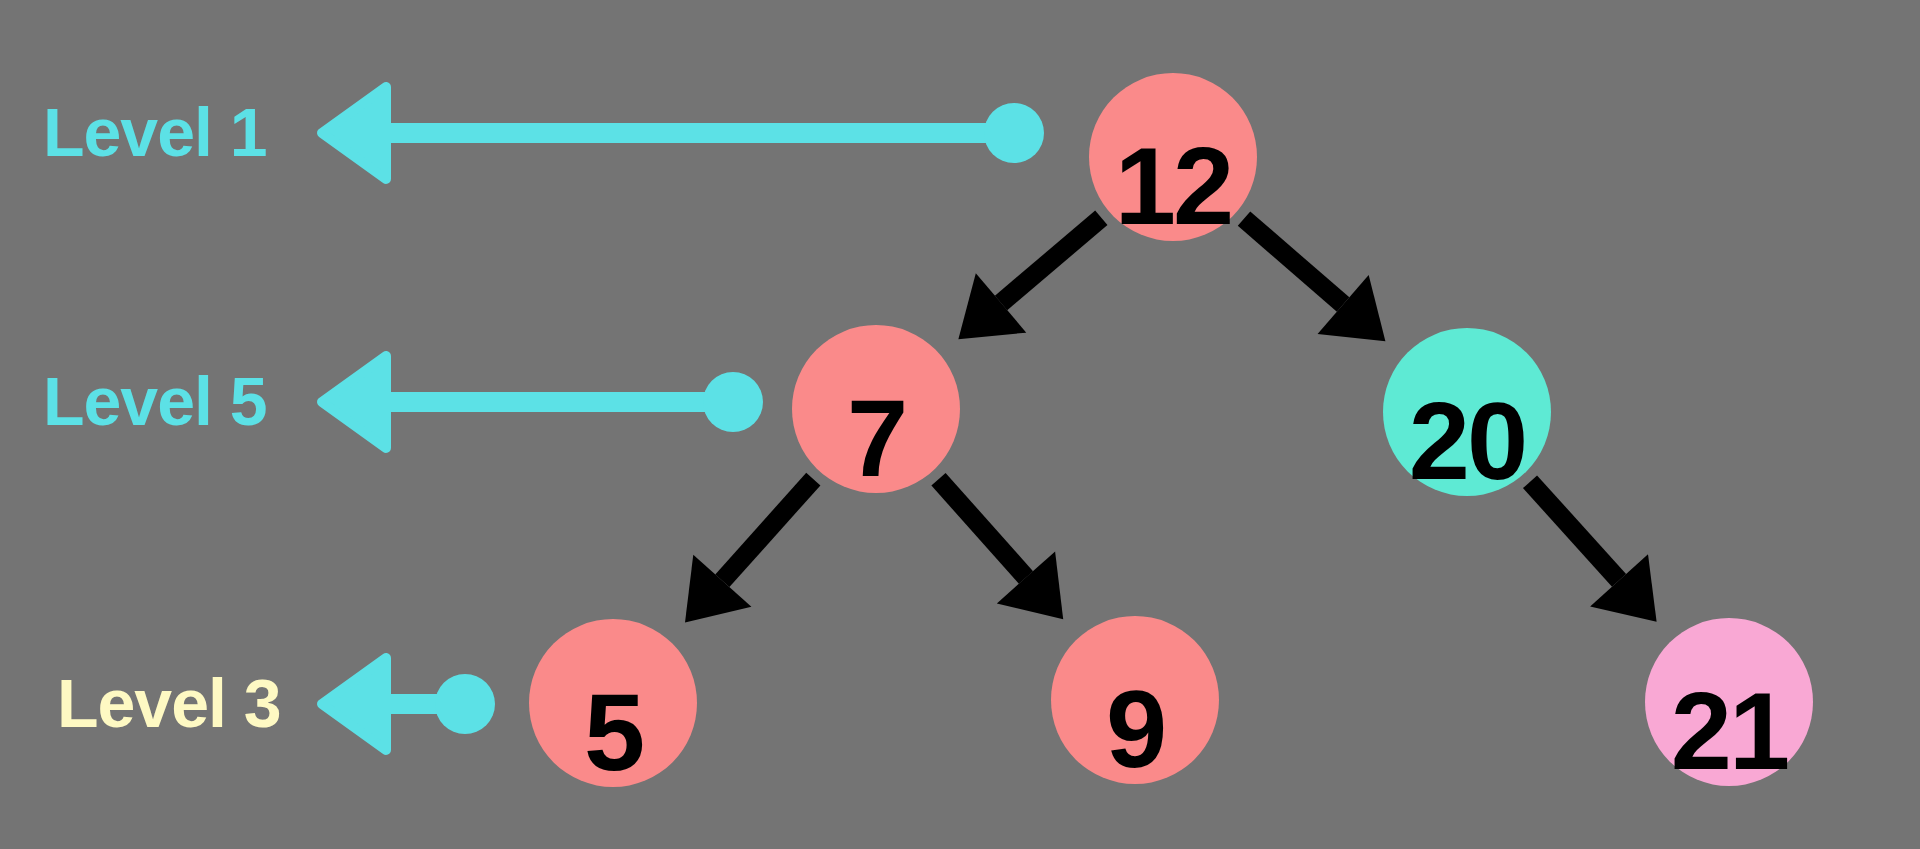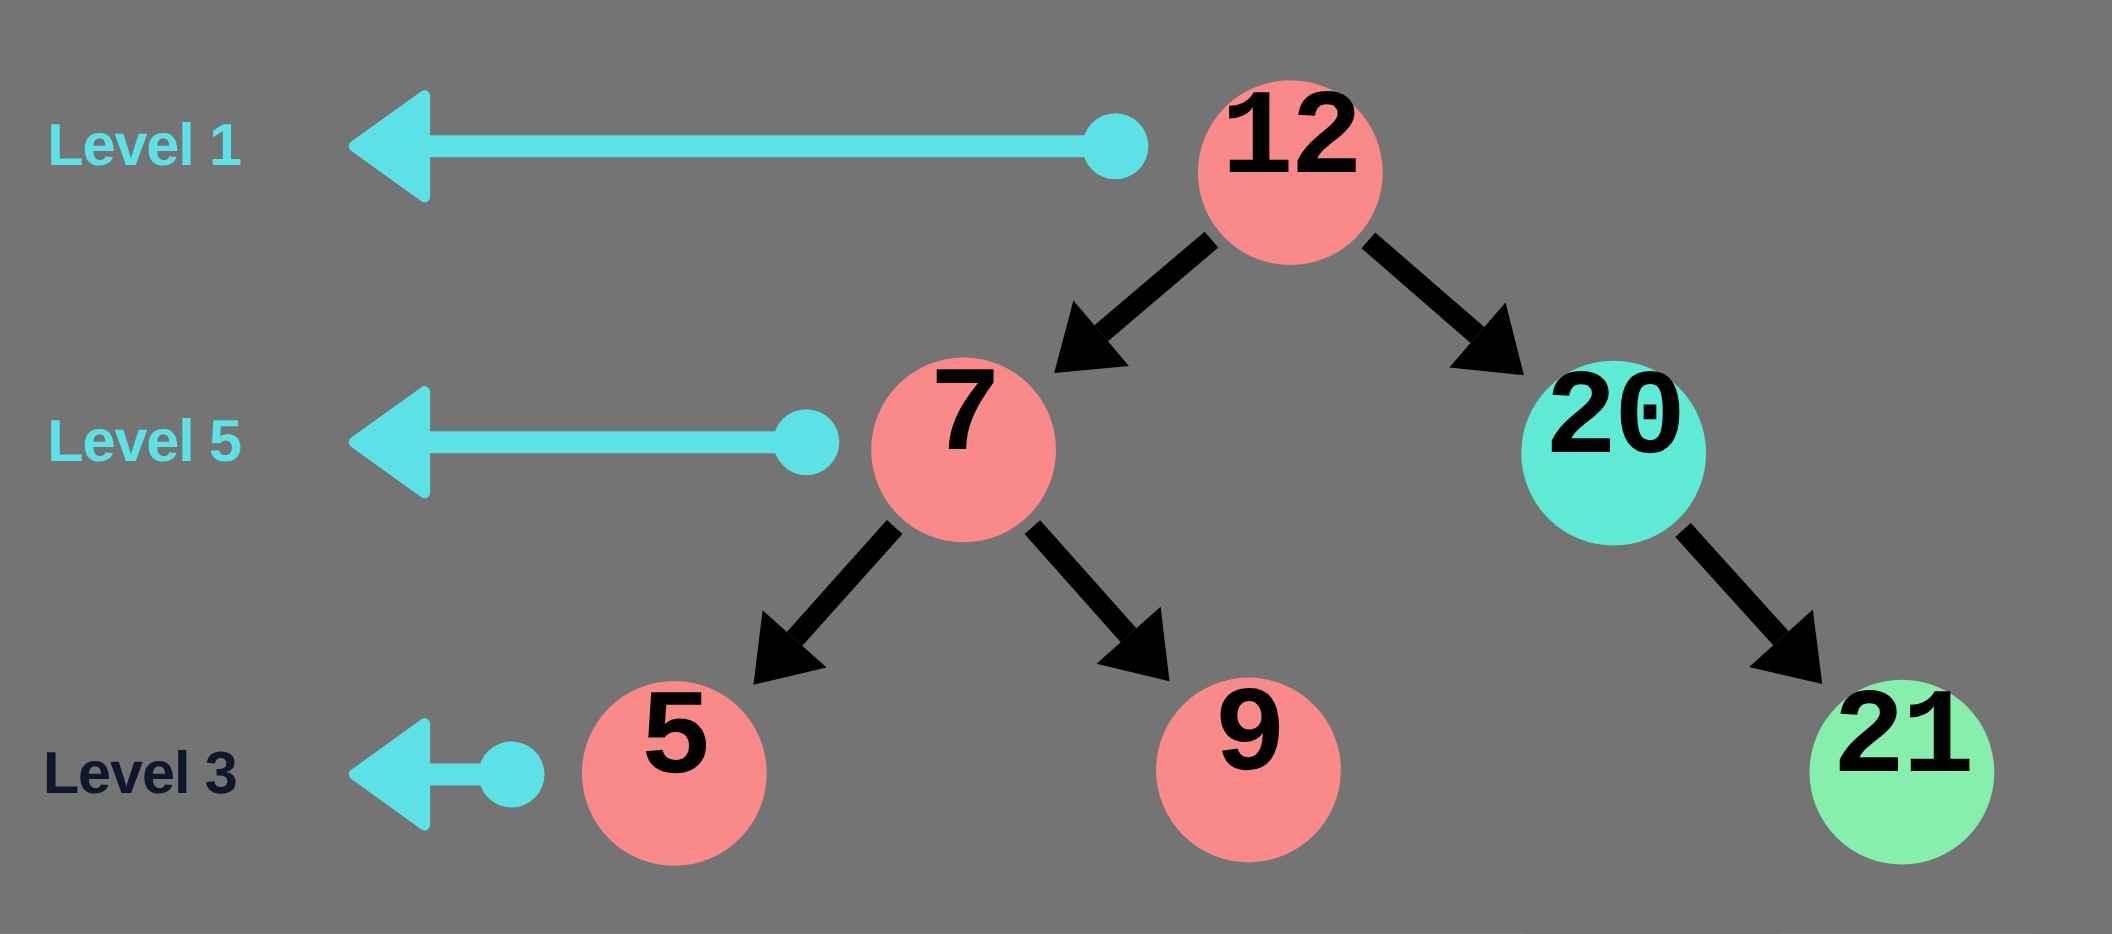--- a/index.html
+++ b/index.html
@@ -7,38 +7,37 @@
     position:relative;
     width:1920px;height:849px;
     overflow:hidden;
     font-family:"Liberation Sans", sans-serif;
   }
   .layer{position:absolute;left:0;top:0;width:100%;height:100%;}
   .level-label{
     position:absolute;
     transform:translateY(-52%);
     font-weight:bold;
-    font-size:54px;
+    font-size:68px;
     letter-spacing:-1px;
     white-space:nowrap;
     line-height:1;
     text-align:right;
   }
   .tree-node{
     position:absolute;
     width:168px;height:168px;
     border-radius:50%;
-    display:flex;align-items:flex-start;justify-content:center;
+    display:flex;align-items:flex-end;justify-content:center;
     font-weight:bold;
     font-size:110px;
     letter-spacing:-3px;
     line-height:1;
     transform:translate(-50%,-50%);
     user-select:none;
-    font-family:Liberation Mono, monospace;
   }
 </style>
 </head>
 <body>
 
 <div class="canvas" id="canvas" style="background: rgb(116, 116, 116); width: 1920px; height: 849px;">
 
   <svg class="layer" id="arrow-layer" xmlns="http://www.w3.org/2000/svg" viewBox="0 0 1920 849">
       <g>
         <line x1="1101.3241412749576" y1="217.815880130339" x2="1001.0514982011377" y2="302.8956984960043" stroke="#000000" stroke-width="19"></line>
@@ -86,22 +85,22 @@
       </div>
       <div class="tree-node" style="left: 1467px; top: 412px; width: 168px; height: 168px; background: #5eead4; color: rgb(0, 0, 0);">
         <span>20</span>
       </div>
       <div class="tree-node" style="left: 613px; top: 703px; width: 168px; height: 168px; background: rgb(250, 138, 138); color: rgb(0, 0, 0);">
         <span>5</span>
       </div>
       <div class="tree-node" style="left: 1135px; top: 700px; width: 168px; height: 168px; background: rgb(250, 138, 138); color: rgb(0, 0, 0);">
         <span>9</span>
       </div>
-      <div class="tree-node" style="left: 1729px; top: 702px; width: 168px; height: 168px; background: #86efac; color: rgb(0, 0, 0);">
+      <div class="tree-node" style="left: 1729px; top: 702px; width: 168px; height: 168px; background: #f9a8d4; color: rgb(0, 0, 0);">
         <span>21</span>
       </div>
     </div>
 
   <div class="level-label" id="label-0" style="left: 43px; top: 133px; color: rgb(92, 225, 230);">Level 1</div>
   <div class="level-label" id="label-1" style="left: 43px; top: 402px; color: rgb(92, 225, 230);">Level 5</div>
-  <div class="level-label" id="label-2" style="left: 39px; top: 704px; color: #0f172a;">Level 3</div>
+  <div class="level-label" id="label-2" style="left: 57px; top: 704px; color: #fef9c3;">Level 3</div>
 
 </div>
 
 </body></html>

